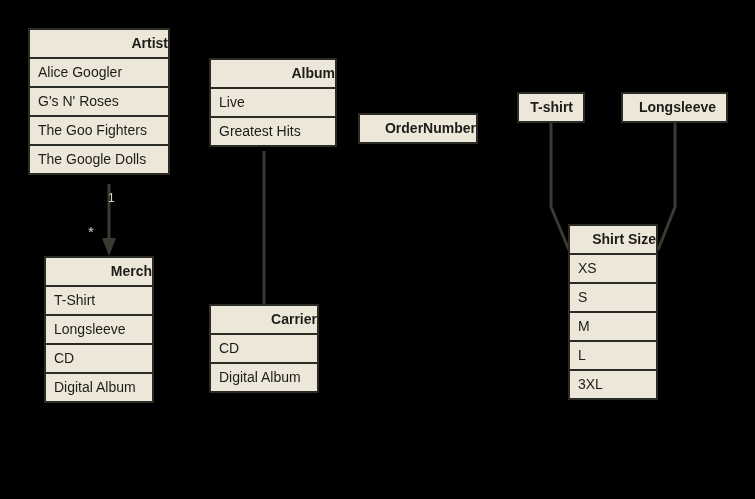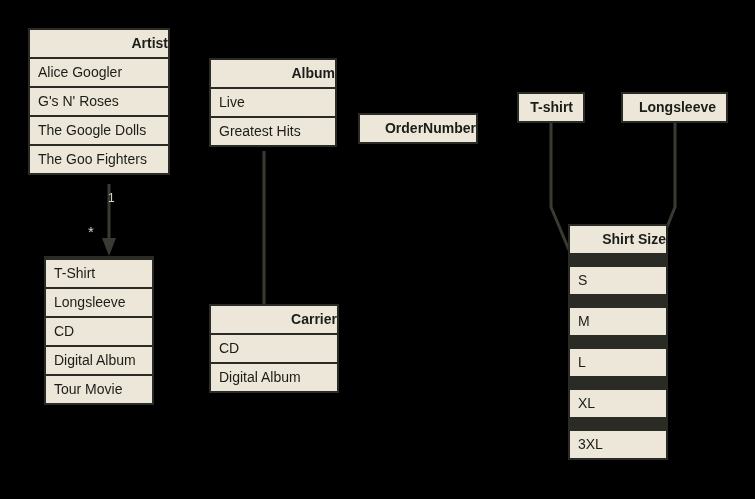--- a/index.html
+++ b/index.html
@@ -89,61 +89,61 @@
 
     <polyline points="551,122 551,207 569,250" fill="none" stroke="#3a3a33" stroke-width="3"></polyline>
 
     <polyline points="675,122 675,207 658,250" fill="none" stroke="#3a3a33" stroke-width="3"></polyline>
   </svg>
 
   <div class="entity" style="left:28px; top:28px; width:142px;">
     <div class="title">Artist</div>
     <div class="row">Alice Googler</div>
     <div class="row">G's N' Roses</div>
+    <div class="row">The Goo Fighters</div>
     <div class="row">The Google Dolls</div>
-    <div class="row">The Goo Fighters</div>
   </div>
 
   <div class="edge-label" style="left:108px; top:192px;">1</div>
   <div class="edge-label star" style="left:88px; top:226px;">*</div>
 
   <div class="entity" style="left:44px; top:256px; width:110px;">
+    <div class="title">Merch</div>
     <div class="row">T-Shirt</div>
     <div class="row">Longsleeve</div>
     <div class="row">CD</div>
     <div class="row">Digital Album</div>
-    <div class="row">Tour Movie</div>
   </div>
 
   <div class="entity" style="left:209px; top:58px; width:128px;">
     <div class="title">Album</div>
     <div class="row">Live</div>
     <div class="row">Greatest Hits</div>
   </div>
 
-  <div class="entity" style="left:209px; top:304px; width:130px;">
+  <div class="entity" style="left:209px; top:304px; width:110px;">
     <div class="title">Carrier</div>
     <div class="row">CD</div>
     <div class="row">Digital Album</div>
   </div>
 
   <div class="entity" style="left:358px; top:77px; width:120px;margin-top:36px;">
     <div class="title">OrderNumber</div>
   </div>
 
   <div class="entity simple" style="left:517px; top:92px; width:68px;">
     <div class="title">T-shirt</div>
   </div>
 
   <div class="entity simple" style="left:621px; top:92px; width:107px;">
     <div class="title">Longsleeve</div>
   </div>
 
-  <div class="entity" style="left:568px; top:224px; width:100px;gap:12px;">
+  <div class="entity" style="left:568px; top:224px; width:90px;">
     <div class="title">Shirt Size</div>
+    <div class="row">XS</div>
     <div class="row">S</div>
     <div class="row">M</div>
     <div class="row">L</div>
-    <div class="row">XL</div>
     <div class="row">3XL</div>
   </div>
 
 </div>
 
 </body></html>

